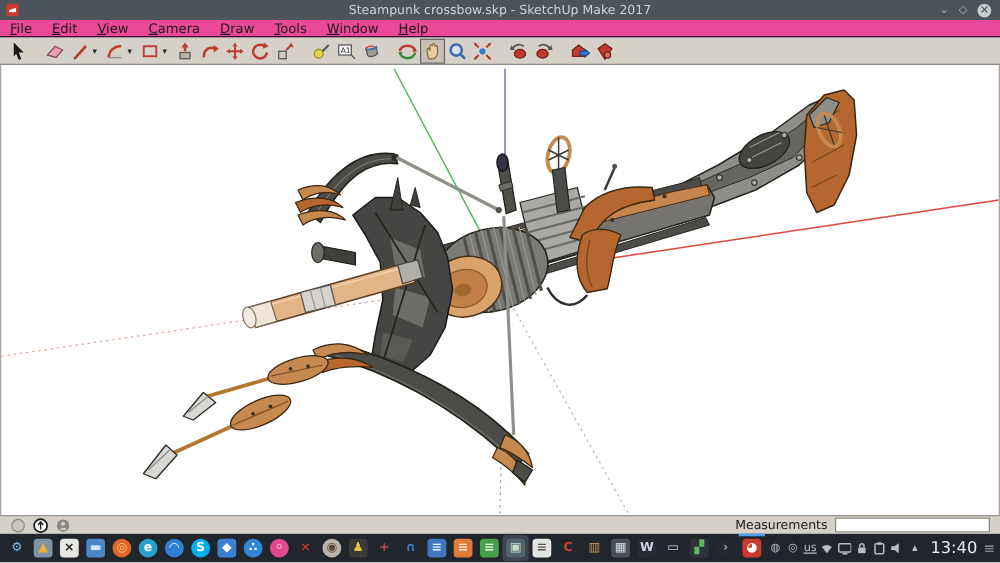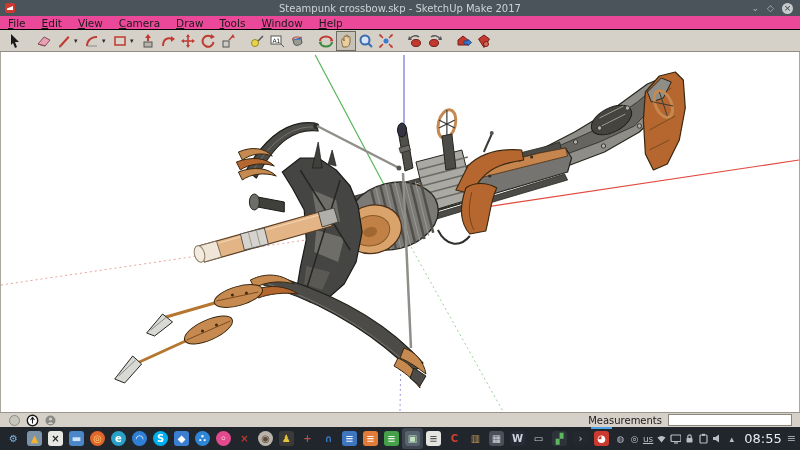--- a/index.html
+++ b/index.html
@@ -499,16 +499,16 @@
           <rect x="2" y="2" width="7" height="8" rx="1" fill="none" stroke="#b8bec6" stroke-width="1.2"></rect>
           <rect x="4" y="0.8" width="3" height="2" fill="#b8bec6"></rect>
         </svg>
     </span>
     <span class="tray-ic">
       <svg width="11" height="11">
           <path d="M1 4 H3.5 L7 1.5 V9.5 L3.5 7 H1 Z" fill="#b8bec6"></path>
         </svg>
     </span>
     <span class="tray-ic">▴</span>
-    <span class="clock">08:55</span>
+    <span class="clock">13:40</span>
     <span class="tray-menu">≡</span>
   </div>
 </div>
 
 </body></html>

